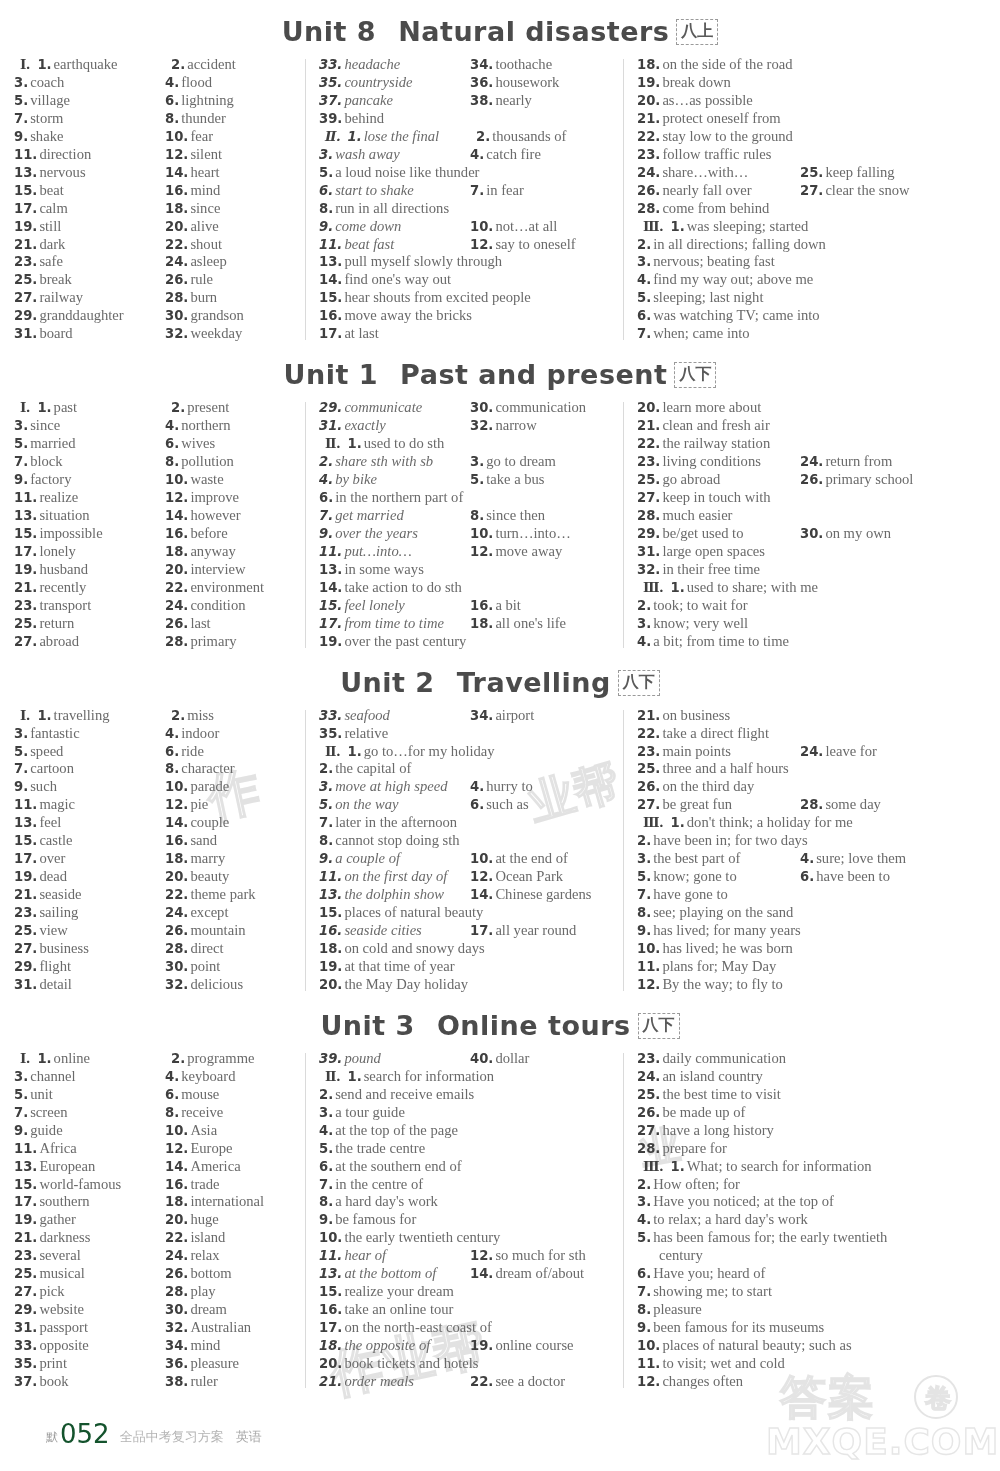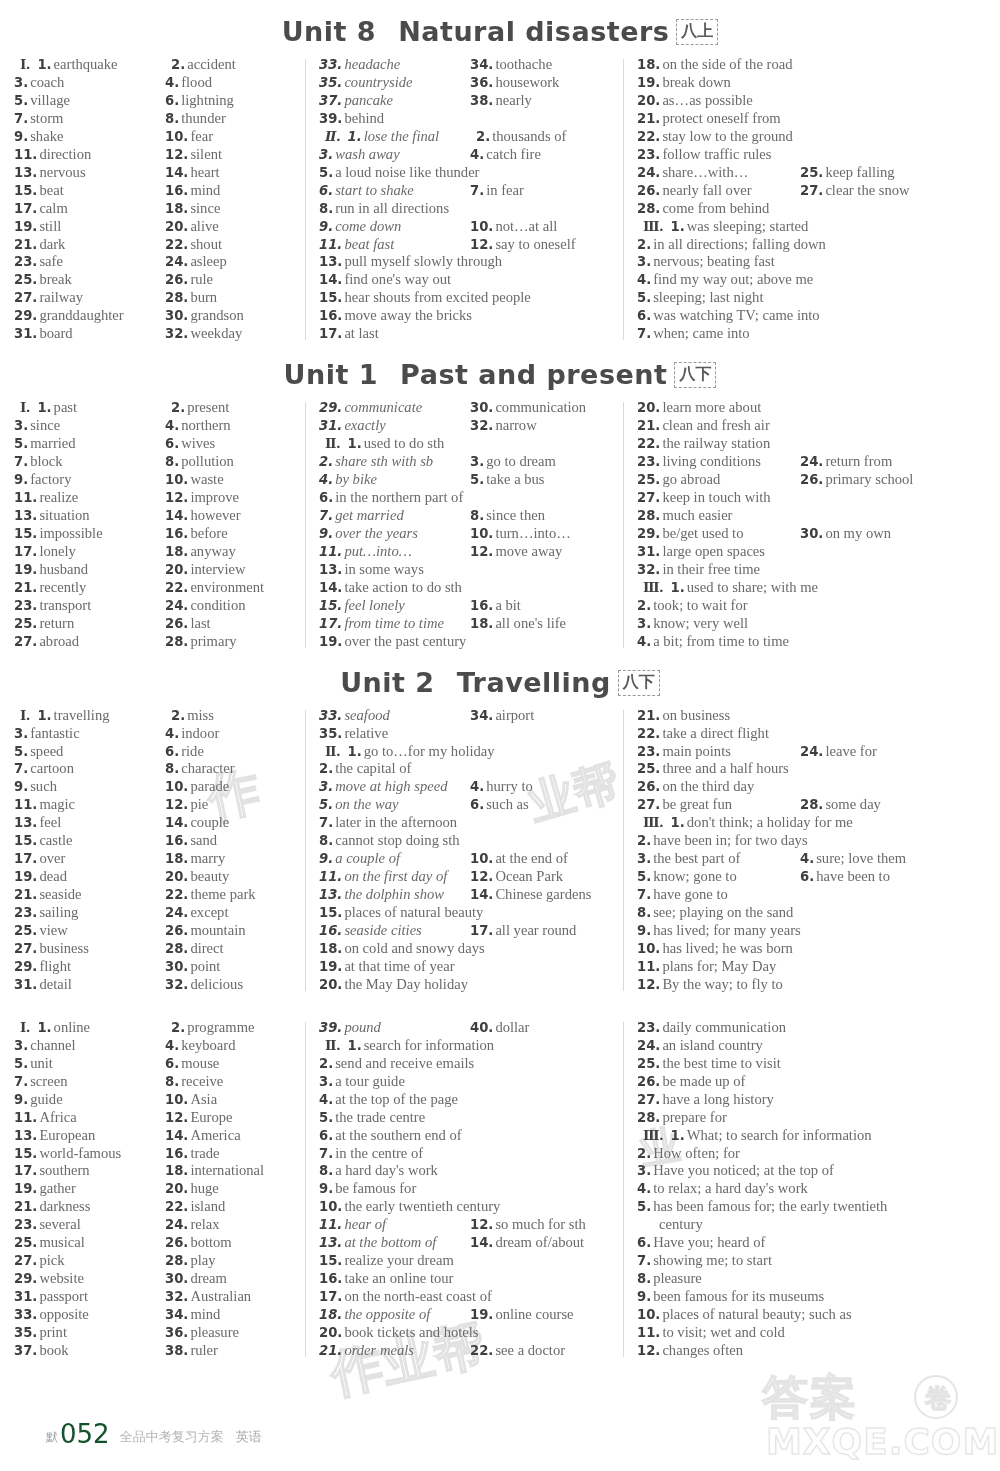--- a/index.html
+++ b/index.html
@@ -34,21 +34,21 @@
   .wm-1 { left: 208px; top: 760px; font-size: 52px; transform: rotate(-12deg); }
   .wm-2 { left: 330px; top: 1325px; font-size: 52px; transform: rotate(-12deg); }
   .wm-3 { left: 528px; top: 762px; font-size: 46px; transform: rotate(-16deg); }
   .wm-4 { left: 640px; top: 1120px; font-size: 40px; transform: rotate(-10deg); }
   .wm-logo {
     position: absolute; right: 8px; bottom: 4px;
     width: 230px; height: 100px; z-index: 0;
     pointer-events:none; user-select:none;
   }
   .wm-logo .cn {
-    position:absolute; left: 0; top: 0px;
+    position:absolute; left: 18px; top: 0px;
     font-size: 46px; font-family: "DejaVu Sans", sans-serif; font-weight: 700;
     color: transparent; -webkit-text-stroke: 1.4px #e4e4e4; letter-spacing: 2px;
   }
   .wm-logo .circ {
     position:absolute; left: 152px; top: 8px; width: 44px; height: 44px;
     border: 2px solid #e4e4e4; border-radius: 50%;
   }
   .wm-logo .circ span{
     position:absolute; left: 9px; top: 4px; font-size: 26px;
     font-family:"DejaVu Sans",sans-serif; font-weight:700;
@@ -581,20 +581,21 @@
           </div>
           <div class="ln"><span class="num">7.</span><span>have gone to</span></div>
           <div class="ln"><span class="num">8.</span><span>see; playing on the sand</span></div>
           <div class="ln"><span class="num">9.</span><span>has lived; for many years</span></div>
           <div class="ln"><span class="num">10.</span><span>has lived; he was born</span></div>
           <div class="ln"><span class="num">11.</span><span>plans for; May Day</span></div>
           <div class="ln"><span class="num">12.</span><span>By the way; to fly to</span></div>
         </div>
       </div>
       <div class="unit-gap-top"></div>
+      <div class="unit-title"><span class="u-no">Unit 3</span><span>Online tours</span><span class="badge">八下</span></div>
       <div class="unit-gap-bottom"></div>
       <div class="cols">
         <div class="col c1">
           <div class="ln two indent-roman">
             <span class="cellA"><span class="rn">Ⅰ</span><span class="rn">.</span>&nbsp; <span class="num">1.</span><span>online</span></span>
             <span class="cellB"><span class="num">2.</span><span>programme</span></span>
           </div>
           <div class="ln two">
             <span class="cellA"><span class="num">3.</span><span>channel</span></span>
             <span class="cellB"><span class="num">4.</span><span>keyboard</span></span>

